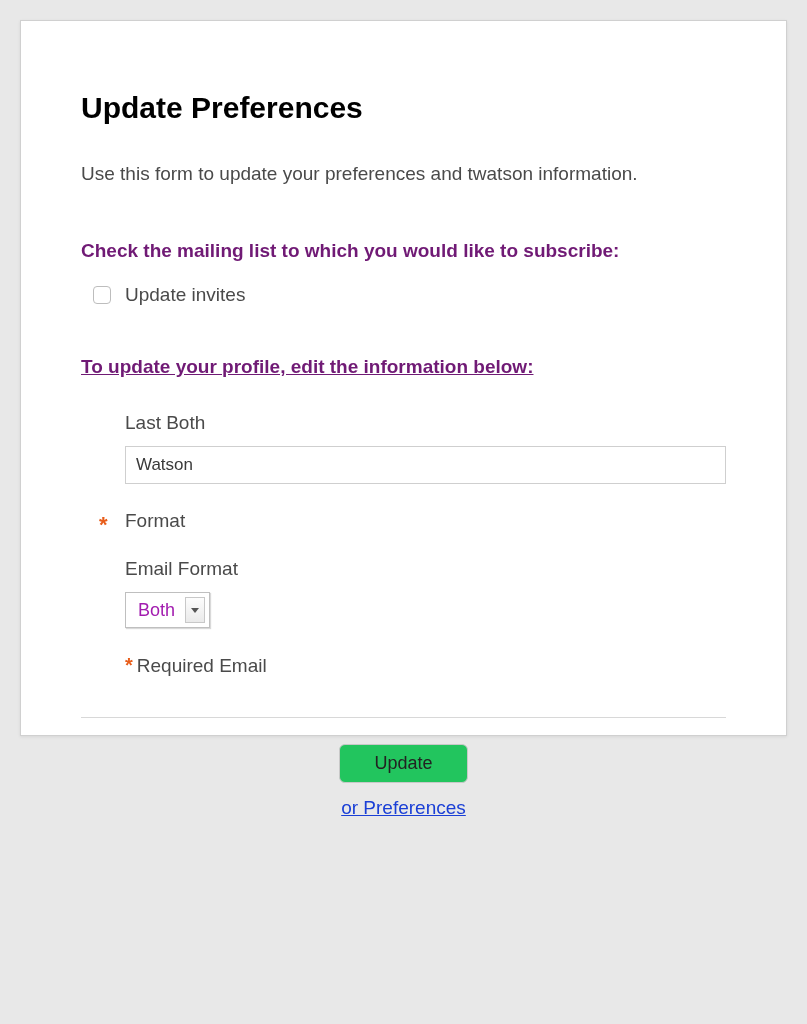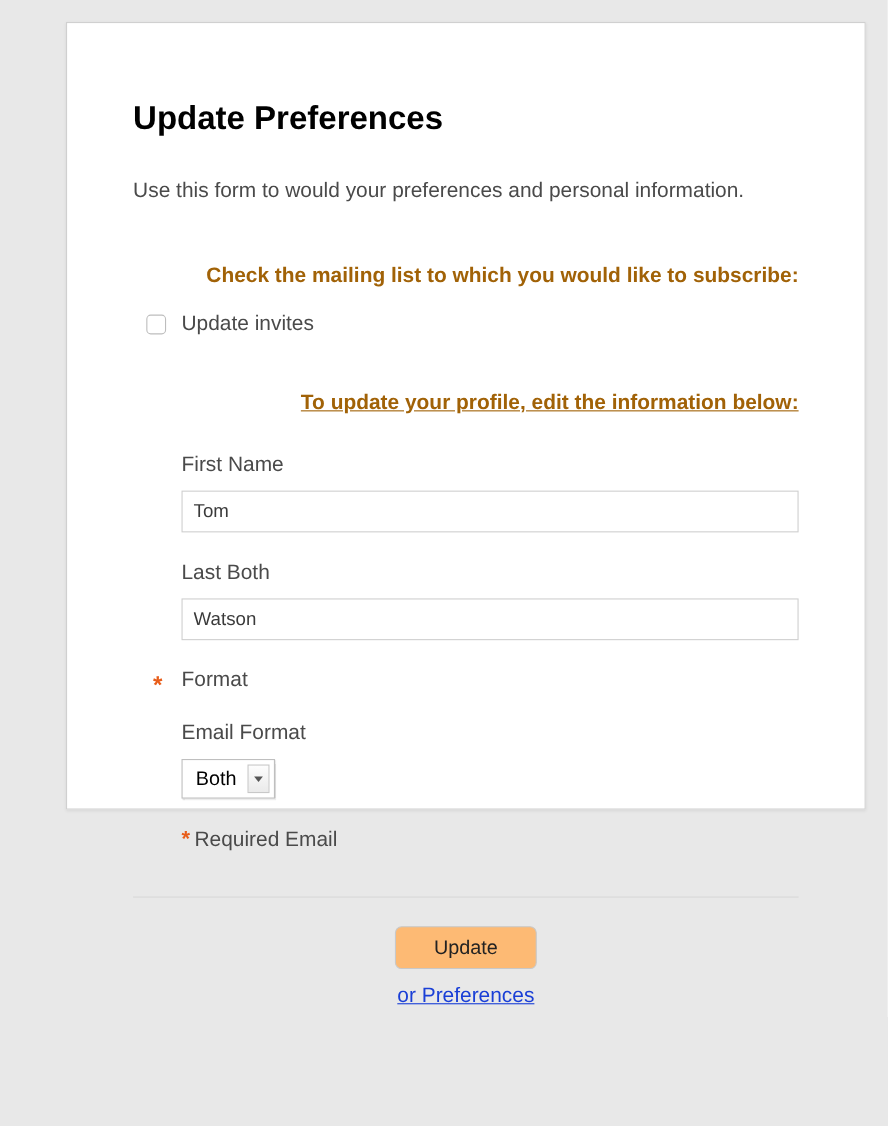--- a/index.html
+++ b/index.html
@@ -14,39 +14,37 @@
       height: 1024px;
       padding: 20px;
     }
     .card {
       background: #ffffff;
       border: 1px solid #d0d0d0;
       box-shadow: 0 1px 3px rgba(0,0,0,0.08);
       height: 716px;
       padding: 70px 60px 40px 60px;
       position: relative;
-      margin-left: 40px;
     }
     .page-title {
       font-size: 30px;
       font-weight: bold;
       color: #000;
       margin-bottom: 38px;
     }
     .intro-text {
       font-size: 19px;
       color: #4a4a4a;
       margin-bottom: 55px;
     }
     .section-heading {
       font-size: 19px;
       font-weight: bold;
-      color: #a16207;
+      color: #701a75;
       margin-bottom: 22px;
-      text-align: right;
     }
     .checkbox-row {
       display: flex;
       align-items: center;
       margin-bottom: 14px;
       padding-left: 12px;
     }
     .checkbox {
       width: 18px;
       height: 18px;
@@ -103,21 +101,21 @@
       display: inline-flex;
       align-items: center;
       border: 1px solid #bfbfbf;
       background: #fff;
       height: 36px;
       padding: 0 4px 0 12px;
       box-shadow: 1px 1px 1px rgba(0,0,0,0.15);
     }
     .select-value {
       font-size: 18px;
-      color: #000000;
+      color: #a21caf;
       margin-right: 10px;
     }
     .select-arrow-box {
       width: 20px;
       height: 26px;
       background: linear-gradient(#fdfdfd, #eaeaea);
       border: 1px solid #c8c8c8;
       display: flex;
       align-items: center;
       justify-content: center;
@@ -143,21 +141,21 @@
     .divider {
       border: none;
       border-top: 1px solid #d8d8d8;
       margin: 40px 0 26px 0;
     }
     .actions {
       text-align: center;
     }
     .update-btn {
       display: inline-block;
-      background: #fdba74;
+      background: #22c55e;
       border: 1px solid #c8c8c8;
       border-radius: 6px;
       padding: 8px 34px;
       font-size: 18px;
       color: #222;
       cursor: pointer;
       font-family: inherit;
       margin-bottom: 14px;
     }
     .unsubscribe-link {
@@ -168,41 +166,37 @@
       cursor: pointer;
     }
   </style>
 </head>
 <body>
 
 <div class="card">
 
   <h1 class="page-title">Update Preferences</h1>
 
-  <p class="intro-text">Use this form to would your preferences and personal information.</p>
+  <p class="intro-text">Use this form to update your preferences and twatson information.</p>
 
   <div class="mailing-section">
     <div class="section-heading">Check the mailing list to which you would like to subscribe:</div>
 
 
     <div class="checkbox-row">
       <span class="checkbox"></span>
       <span class="checkbox-label">Update invites</span>
     </div>
   </div>
 
   <div class="profile-section">
     <div class="section-heading">To update your profile, edit the information below:</div>
 
     <div class="form-fields">
 
-      <div class="field-group">
-        <label class="field-label">First Name</label>
-        <input type="text" class="text-input" value="Tom" style="">
-      </div>
 
       <div class="field-group">
         <label class="field-label">Last Both</label>
         <input type="text" class="text-input" value="Watson" style="">
       </div>
 
       <div class="field-group">
         <span class="required-star">*</span>
         <label class="field-label">Format</label>
       </div>

